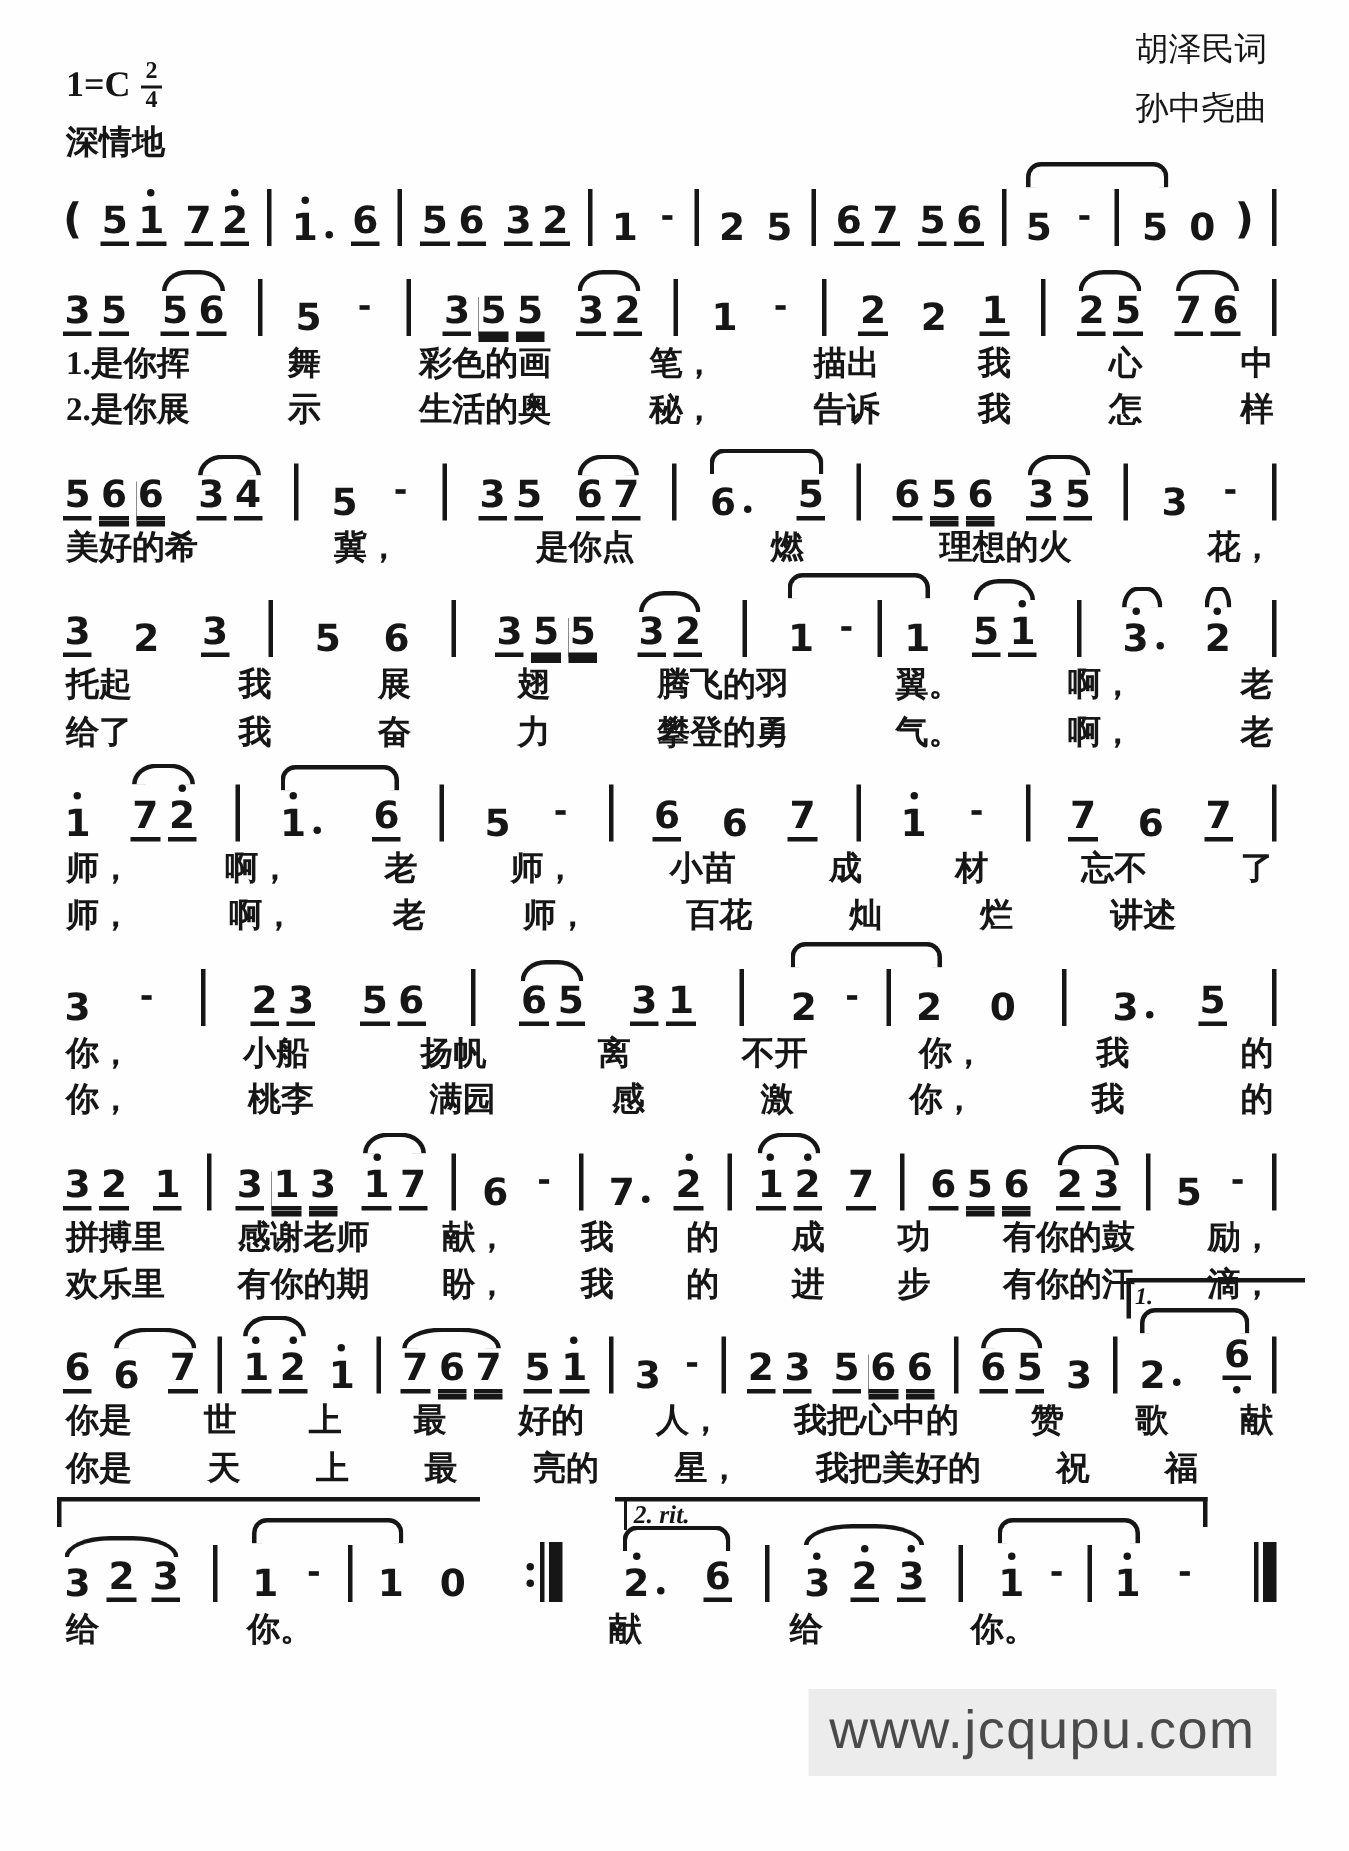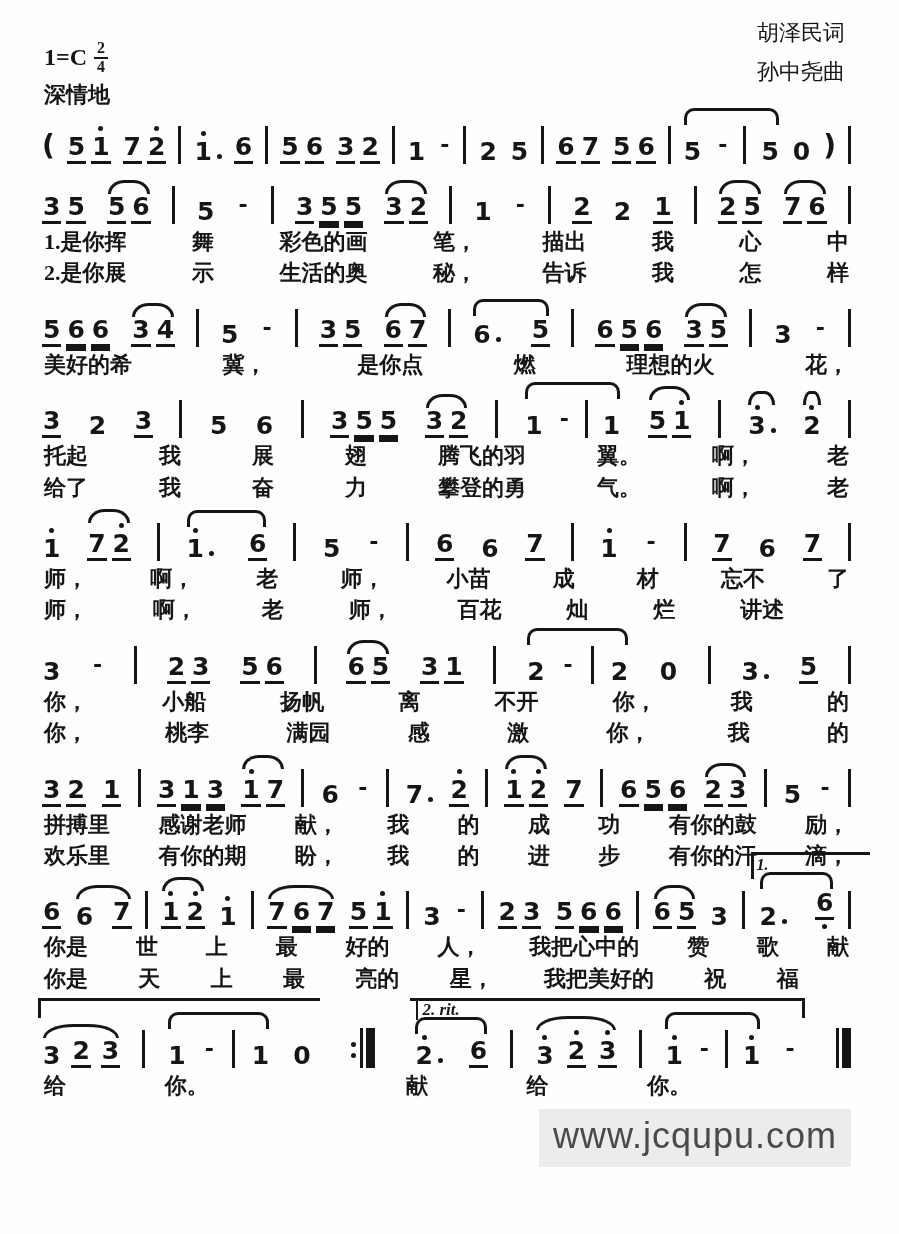--- a/index.html
+++ b/index.html
@@ -53,21 +53,21 @@
          border-top:3.5px solid #161616;font-style:normal;}
   .tline.hl{border-left:3px solid #161616;}
   .tline.hr{border-right:3.5px solid #161616;}
   .tlabel{position:absolute;left:2px;top:-30px;font-size:17px;font-style:italic;font-weight:700;
           padding-left:4px;border-left:2.5px solid #161616;line-height:1.2;background:transparent;}
   .lyric{display:flex;justify-content:space-between;font-size:22px;font-weight:600;
          margin:5px 2px 0;line-height:1.2;gap:12px;}
   .sys-final .lyric{width:80%;}
   .lchunk{white-space:nowrap;}
   
-  .watermark{margin:10px 0 0 auto;width:fit-content;background:#ececec;color:#4a4a4a;
+  .watermark{margin:27px 0 0 auto;width:fit-content;background:#ececec;color:#4a4a4a;
              font-family:"Liberation Sans",sans-serif;font-size:36px;letter-spacing:1px;
              padding:6px 14px 10px;}
 </style>
 </head>
 <body>
 
 <div class="page">
   <div class="header">
     <div class="credits">
       <div>胡泽民词</div>

